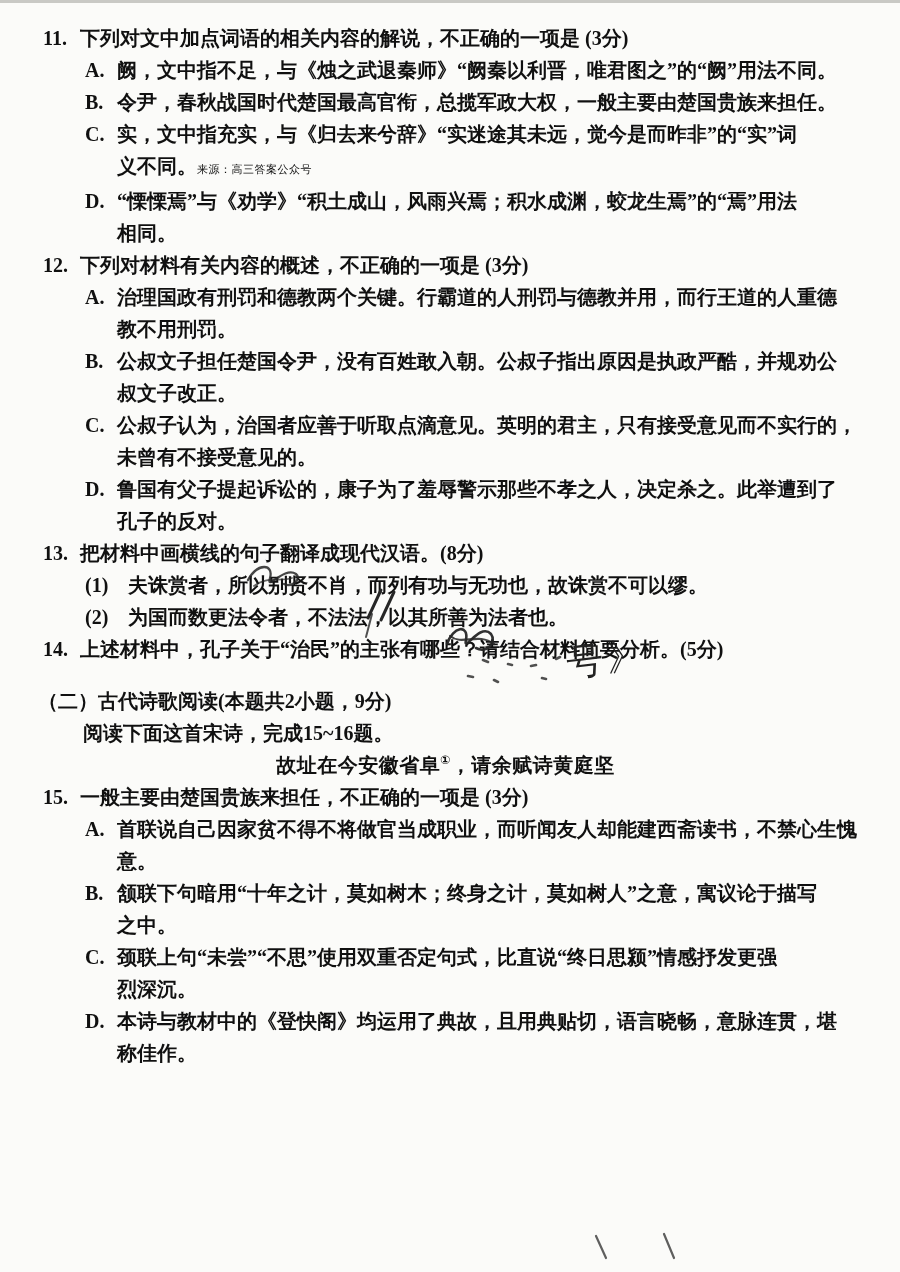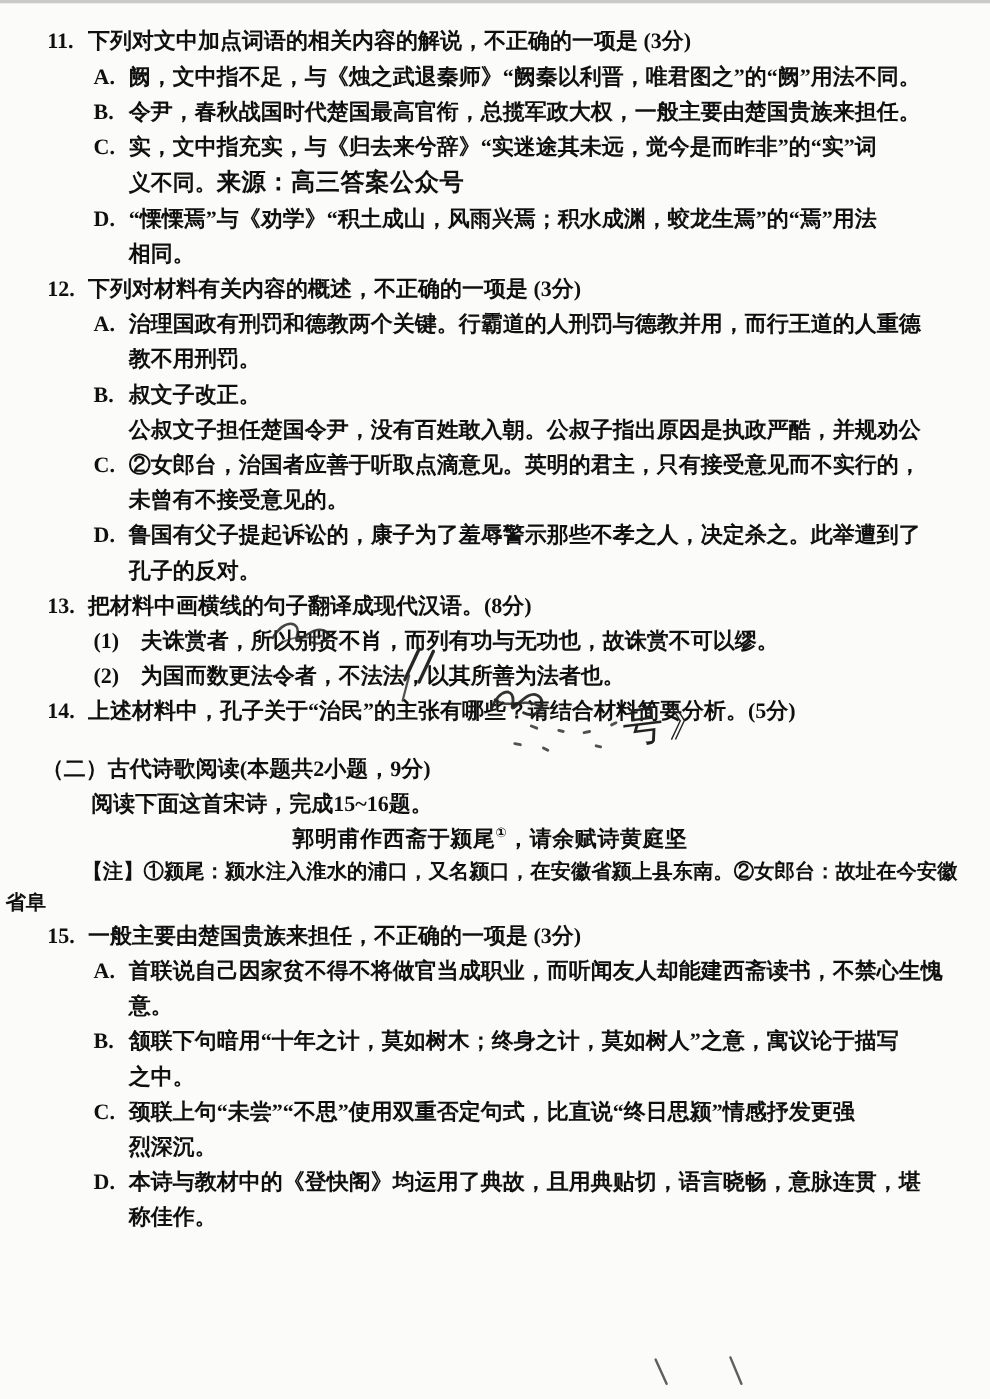--- a/index.html
+++ b/index.html
@@ -14,21 +14,21 @@
   .qb{margin-left:38px}
   .qrow{display:flex}
   .qnum{flex:0 0 37px}
   .qstem{flex:1}
   .opt{display:flex;margin-left:42px}
   .olab{flex:0 0 32px}
   .obody{flex:1}
   .sub{display:flex;margin-left:42px}
   .slab{flex:0 0 43px}
   .stext{flex:1}
-  .wm{font-size:22px;font-weight:bold;letter-spacing:.5px}
+  .wm{font-size:11px;font-weight:normal;letter-spacing:.5px}
   .sec{margin-left:33px;margin-top:20px}
   .intro{margin-left:78px}
   .poem{text-align:center}
   .ptitle-row{font-family:"Liberation Sans","DejaVu Sans",sans-serif;letter-spacing:.5px}
   .pauthor{}
   .pline{font-style:italic;letter-spacing:1.5px}
   .sup{font-size:12px;vertical-align:super;line-height:0}
   .notes{font-size:18.5px;line-height:28px}
   .nline:first-child{text-indent:70px}
   .photo-edge{position:absolute;left:0;top:1264;width:900px;height:3px;background:#c9c9c5}
@@ -87,28 +87,28 @@
           <div class="opt">
             <span class="olab">A.</span>
             <span class="obody">
               <div class="oline"><span>治理国政有刑罚和德教两个关键。行霸道的人刑罚与德教并用，而行王道的人重德</span></div>
               <div class="oline"><span>教不用刑罚。</span></div>
             </span>
           </div>
           <div class="opt">
             <span class="olab">B.</span>
             <span class="obody">
+              <div class="oline"><span>公叔文子担任楚国令尹，没有百姓敢入朝。公叔子指出原因是执政严酷，并规劝公</span></div>
               <div class="oline"><span>叔文子改正。</span></div>
-              <div class="oline"><span>公叔文子担任楚国令尹，没有百姓敢入朝。公叔子指出原因是执政严酷，并规劝公</span></div>
             </span>
           </div>
           <div class="opt">
             <span class="olab">C.</span>
             <span class="obody">
-              <div class="oline"><span>②女郎台，治国者应善于听取点滴意见。英明的君主，只有接受意见而不实行的，</span></div>
+              <div class="oline"><span>公叔子认为，治国者应善于听取点滴意见。英明的君主，只有接受意见而不实行的，</span></div>
               <div class="oline"><span>未曾有不接受意见的。</span></div>
             </span>
           </div>
           <div class="opt">
             <span class="olab">D.</span>
             <span class="obody">
               <div class="oline"><span>鲁国有父子提起诉讼的，康子为了羞辱警示那些不孝之人，决定杀之。此举遭到了</span></div>
               <div class="oline"><span>孔子的反对。</span></div>
             </span>
           </div>
@@ -135,26 +135,25 @@
         </div>
       </div>
 
     <div class="sec qrow">
       <span>（二）古代诗歌阅读(本题共2小题，9分)</span>
     </div>
     <div class="intro">阅读下面这首宋诗，完成15~16题。</div>
 
     <div class="poem">
       <div class="ptitle-row">
-        <span id="poem-title"><span class="">郭明甫作西斋于颍尾</span><span class="sup">①</span><span class="">，请余赋诗</span></span><span class="pauthor">黄庭坚</span>
+        <span id="poem-title"><span class="">故址在今安徽省阜</span><span class="sup">①</span><span class="">，请余赋诗</span></span><span class="pauthor">黄庭坚</span>
       </div>
     </div>
 
     <div class="notes" id="note-block">
-        <div class="nline">【注】①颍尾：颍水注入淮水的浦口，又名颍口，在安徽省颍上县东南。②女郎台：故址在今安徽省阜</div>
       </div>
 
     <div id="q-bottom">
         <div class="qb">
           <div class="qrow">
             <span class="qnum">15.</span>
             <span class="qstem">一般主要由楚国贵族来担任，不正确的一项是 (3分)</span>
           </div>
           <div class="opt">
             <span class="olab">A.</span>

